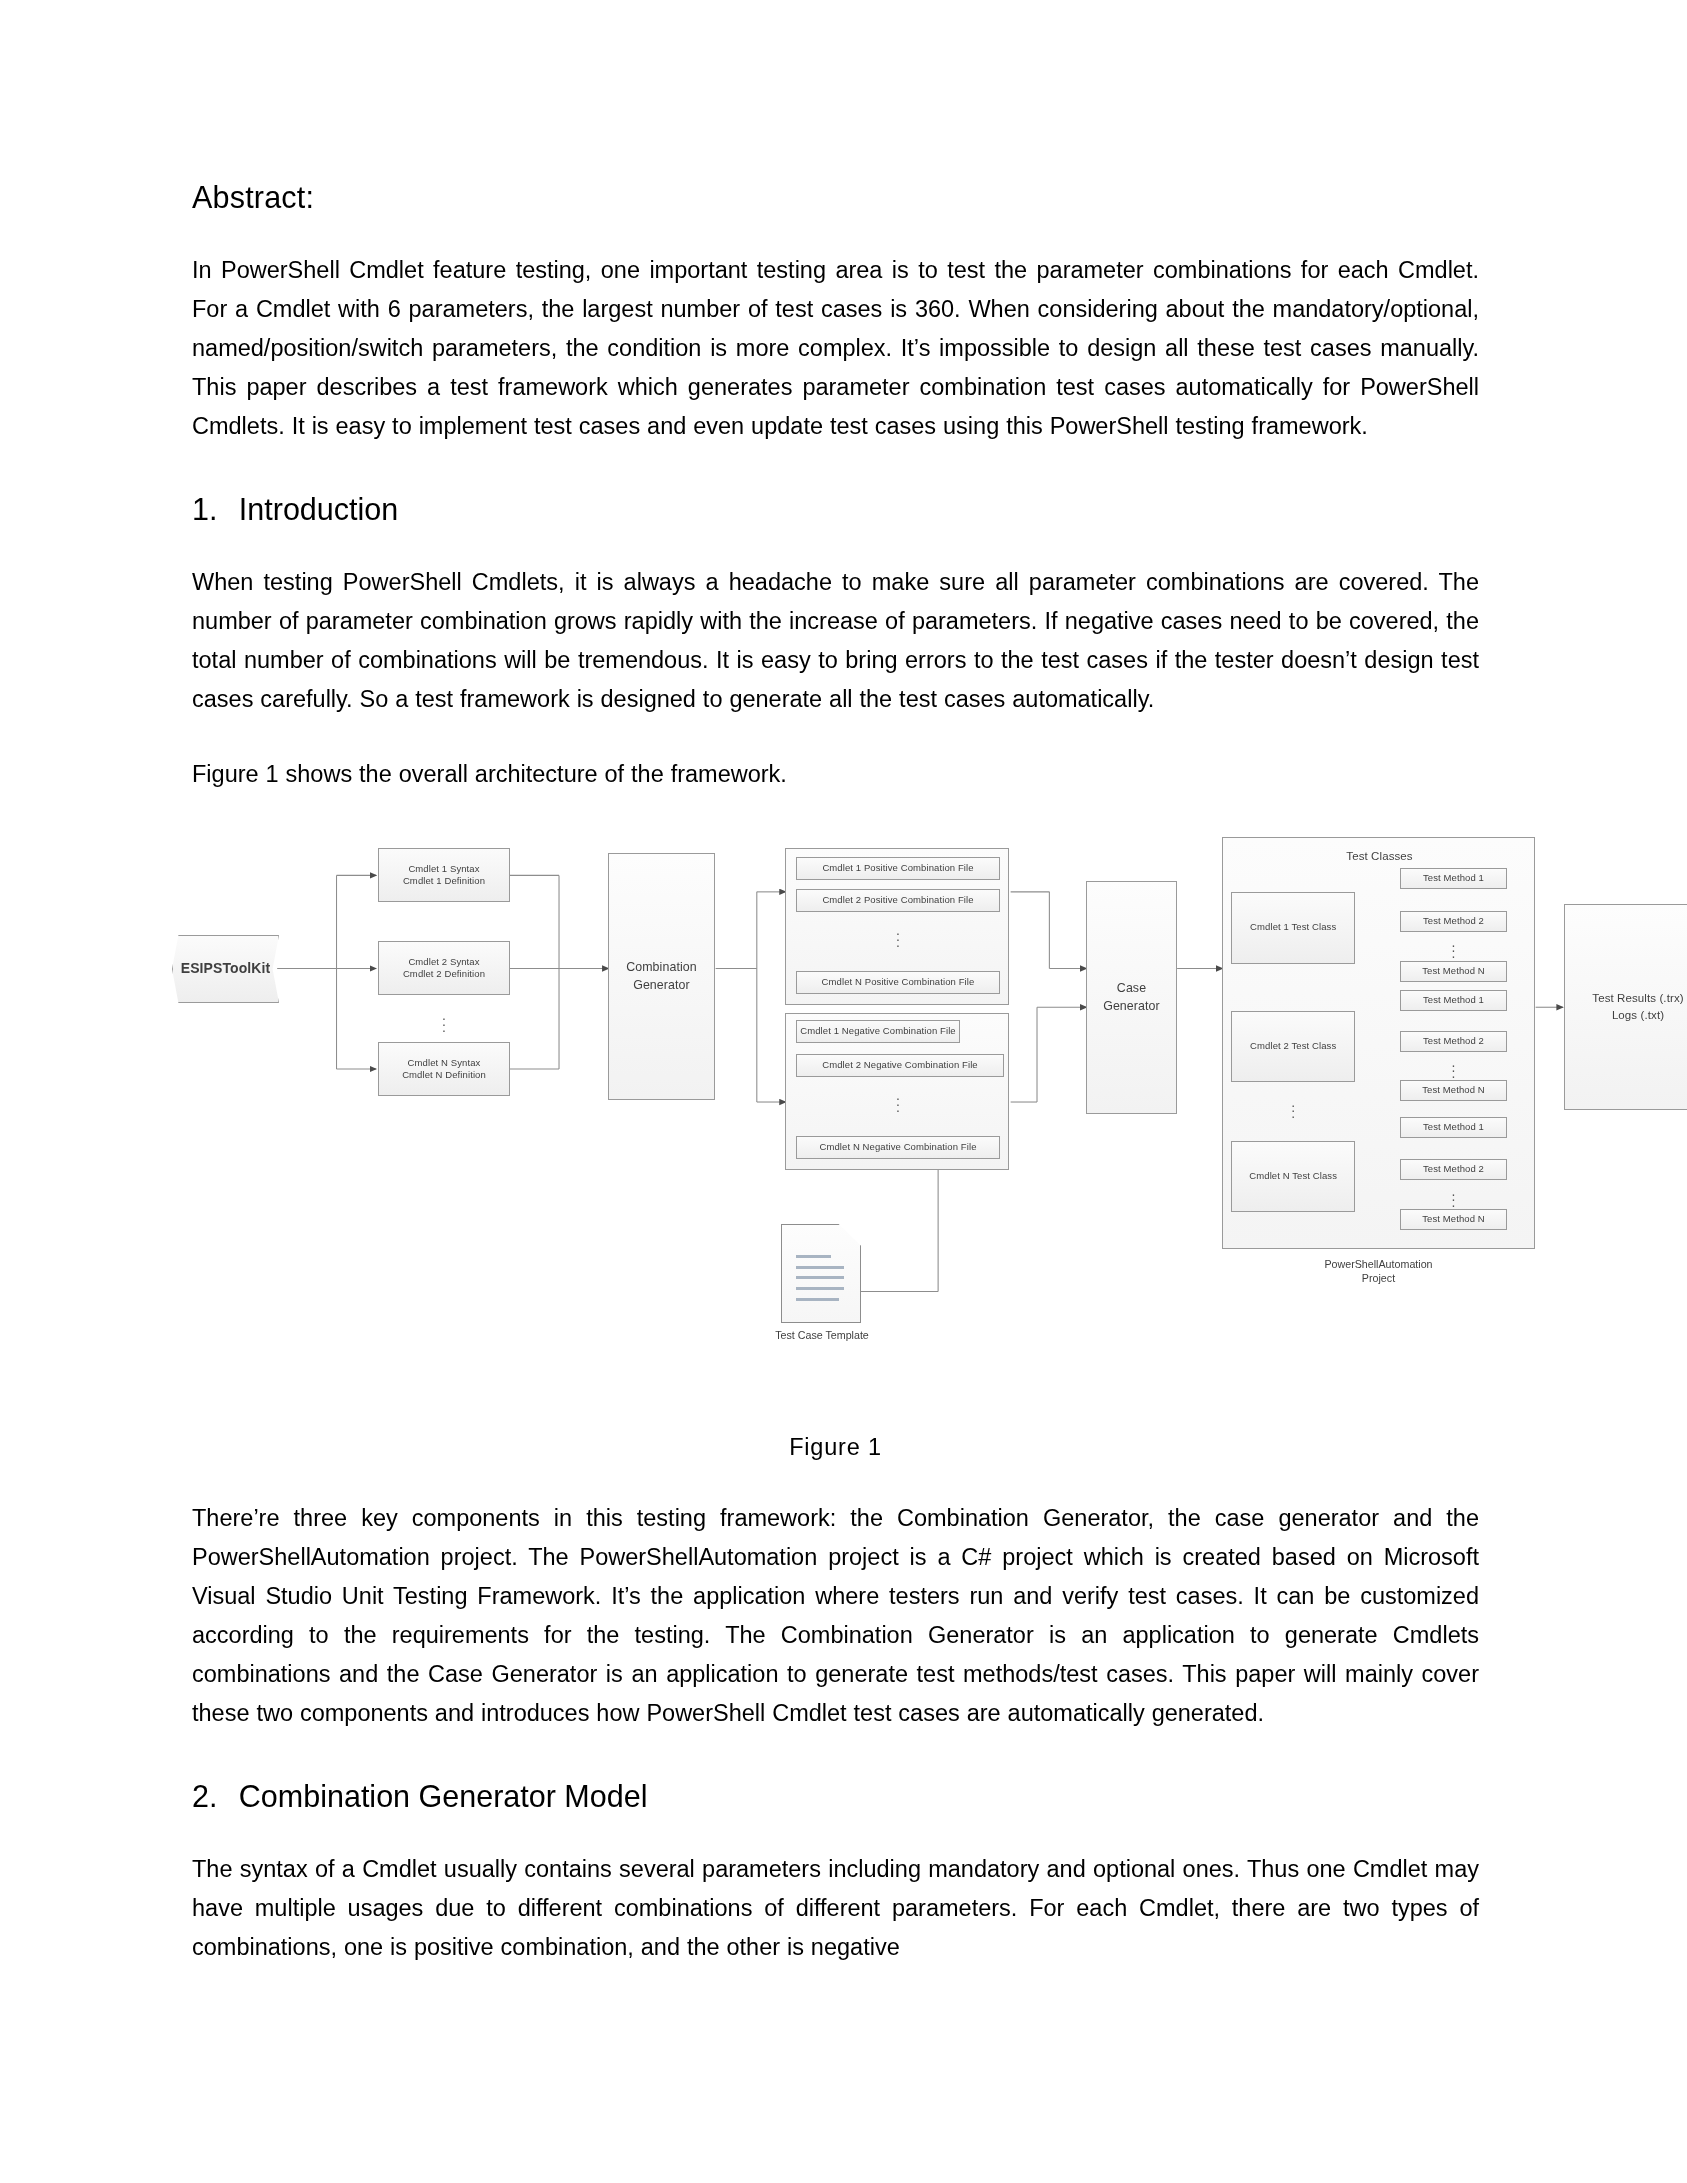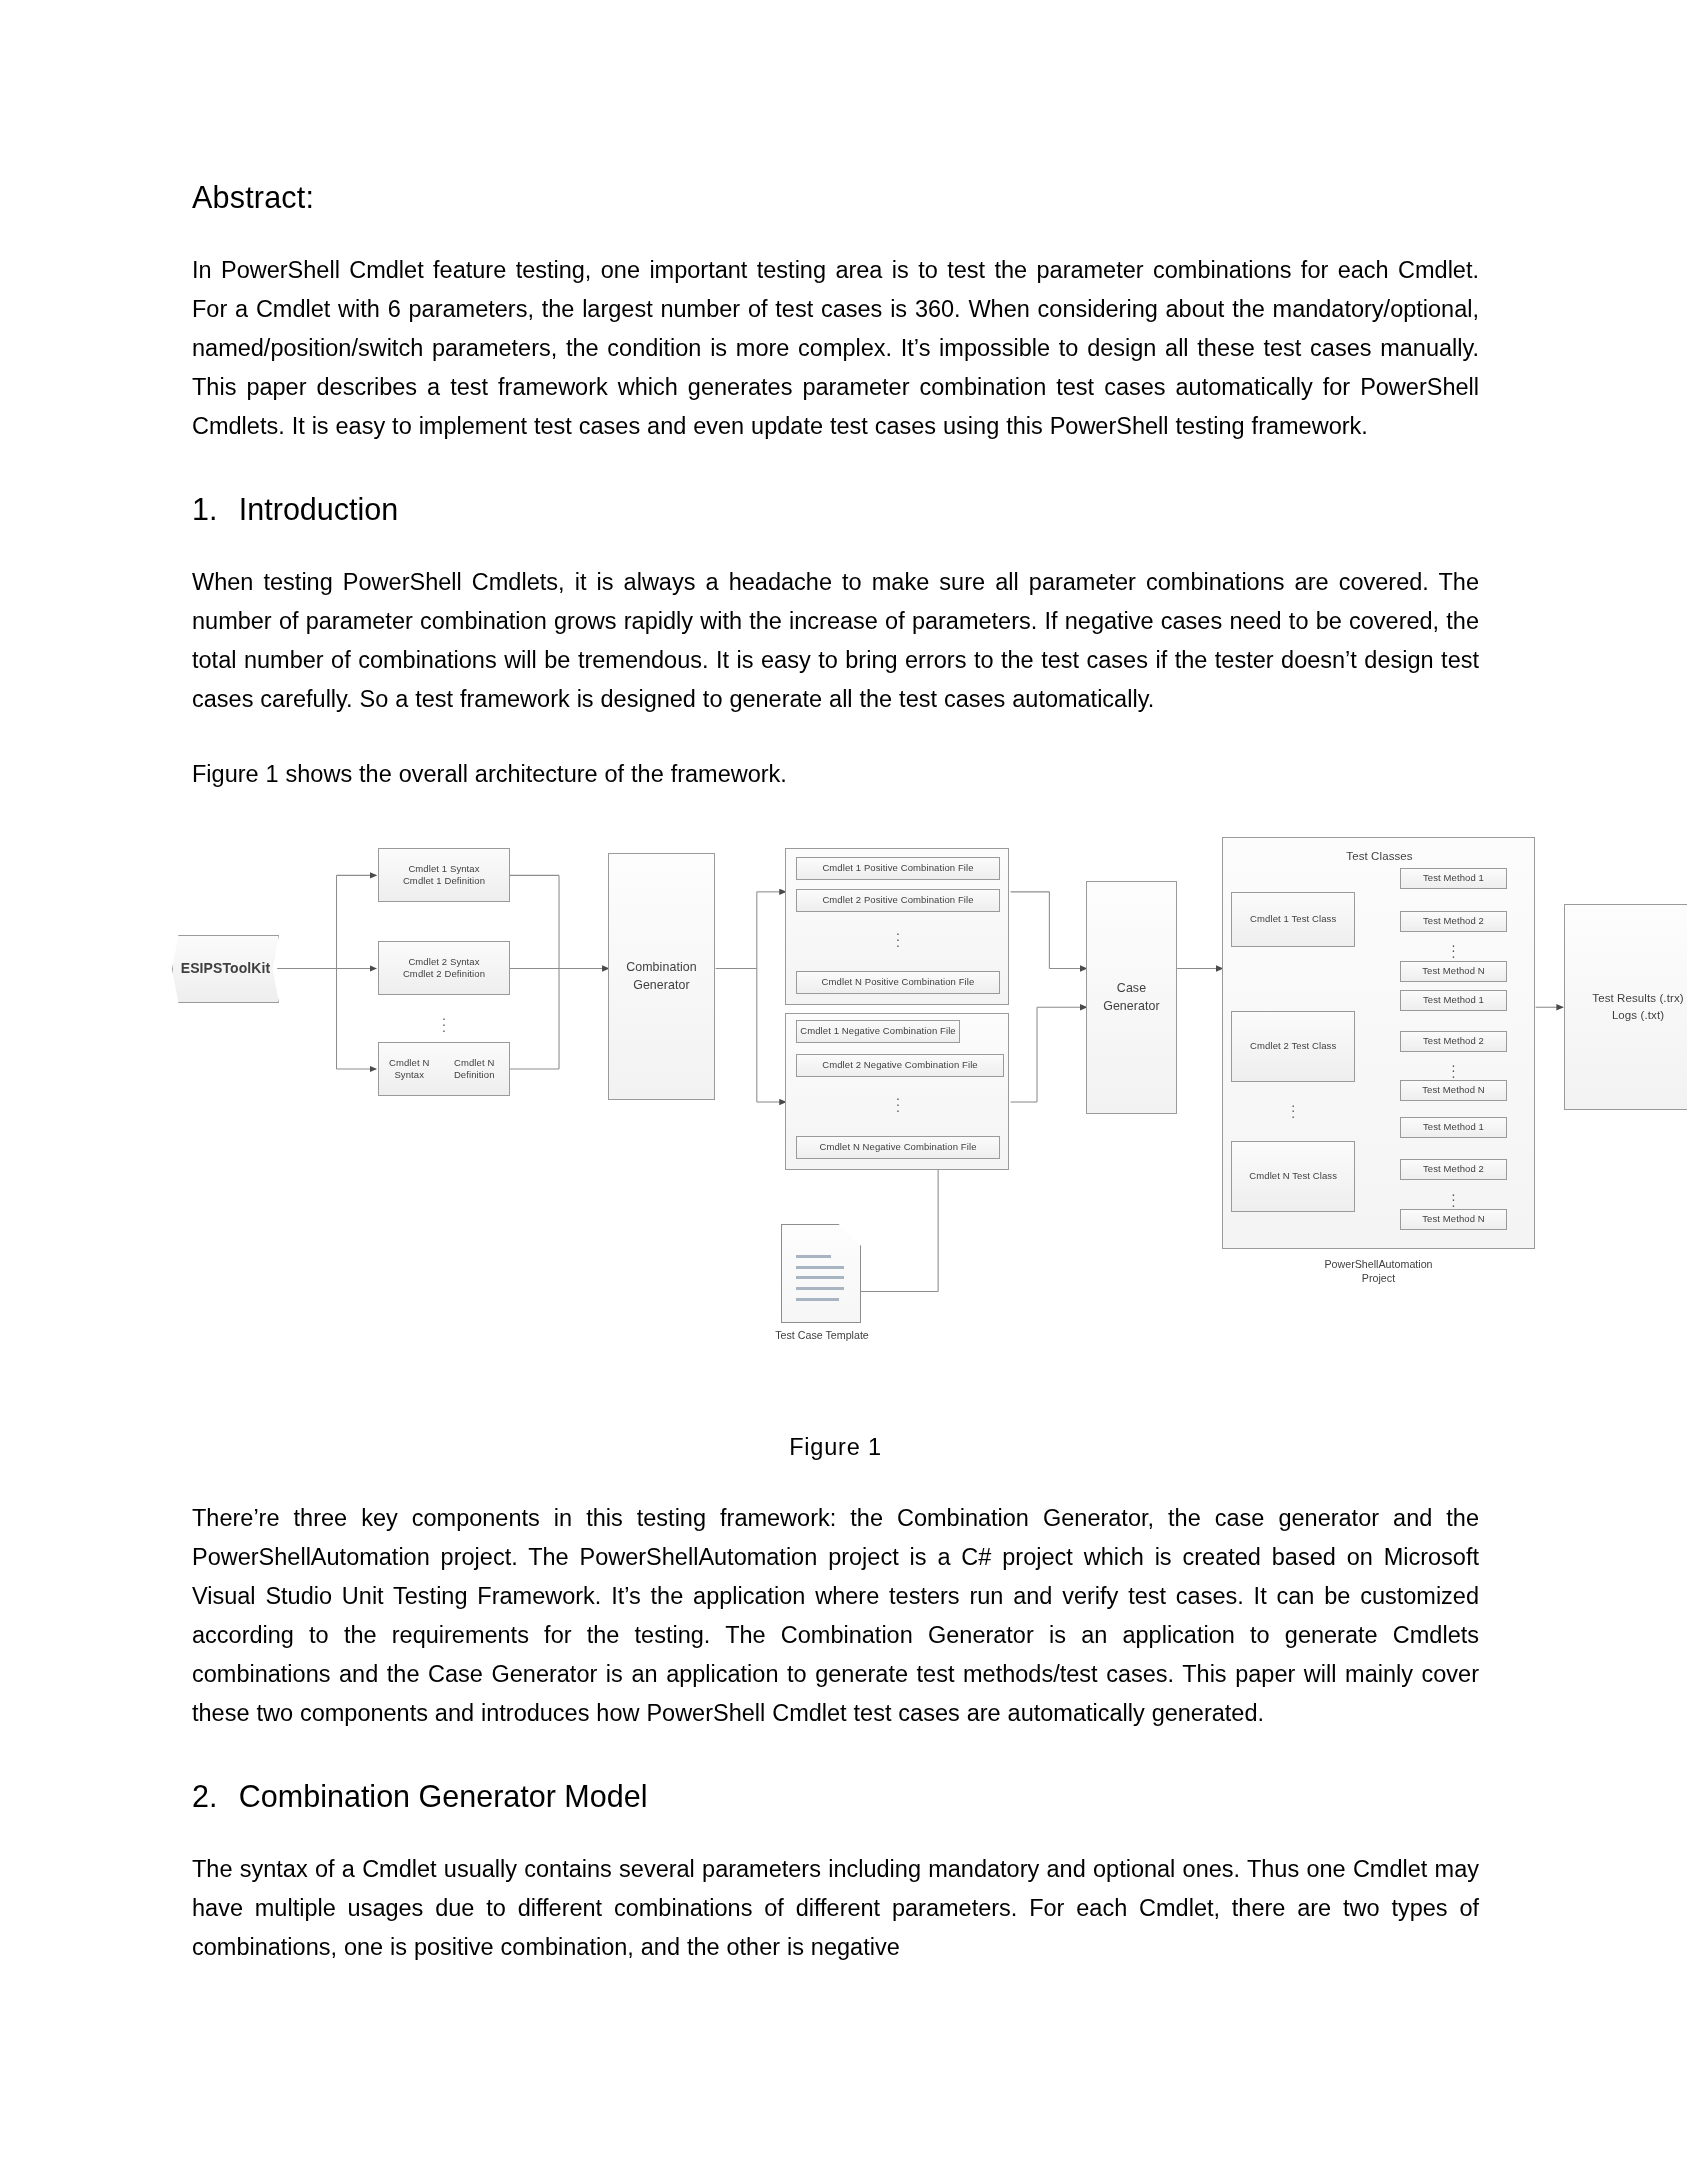--- a/index.html
+++ b/index.html
@@ -210,21 +210,21 @@
         </div>
         <div class="dnode" style="left:264px; top:111px; width:132px; height:54px; flex-direction:column;">
           <span>Cmdlet 2 Syntax</span>
           <span>Cmdlet 2 Definition</span>
         </div>
         <div class="ellipsis-v" style="left:264px; top:183px; width:132px;">
           <span>.</span>
             <span>.</span>
             <span>.</span>
         </div>
-        <div class="dnode" style="left:264px; top:212px; width:132px; height:54px; ">
+        <div class="dnode" style="left:264px; top:212px; width:132px; height:54px; flex-direction:column;">
           <span>Cmdlet N Syntax</span>
           <span>Cmdlet N Definition</span>
         </div>
 
         <div class="dnode plain big" style="left:494px; top:23px; width:107px; height:247px; flex-direction:column;">
           <span>Combination</span>
           <span>Generator</span>
         </div>
 
         <div class="dnode container" style="left:671px; top:18px; width:224px; height:157px;">
@@ -262,21 +262,21 @@
         </div>
 
         <div class="dnode plain big" style="left:972px; top:51px; width:91px; height:233px; flex-direction:column;">
           <span>Case</span>
           <span>Generator</span>
         </div>
 
         <div class="dnode container" style="left:1108px; top:6.6px; width:313px; height:412px;">
           <div class="dlabel" style="left:0; top:11.5px; width:313px; font-size:11.5px;"><span>Test Classes</span></div>
 
-          <div class="dnode" style="left:8.2px; top:54px; width:124px; height:55px; position:absolute;">
+          <div class="dnode" style="left:8.2px; top:54px; width:124px; height:72px; position:absolute;">
             <span>Cmdlet 1 Test Class</span>
           </div>
           <div class="dnode" style="left:8.2px; top:173px; width:124px; height:71px; position:absolute;">
             <span>Cmdlet 2 Test Class</span>
           </div>
           <div class="ellipsis-v" style="left:8.2px; top:262px; width:124px;">
             <span>.</span>
               <span>.</span>
               <span>.</span>
           </div>

